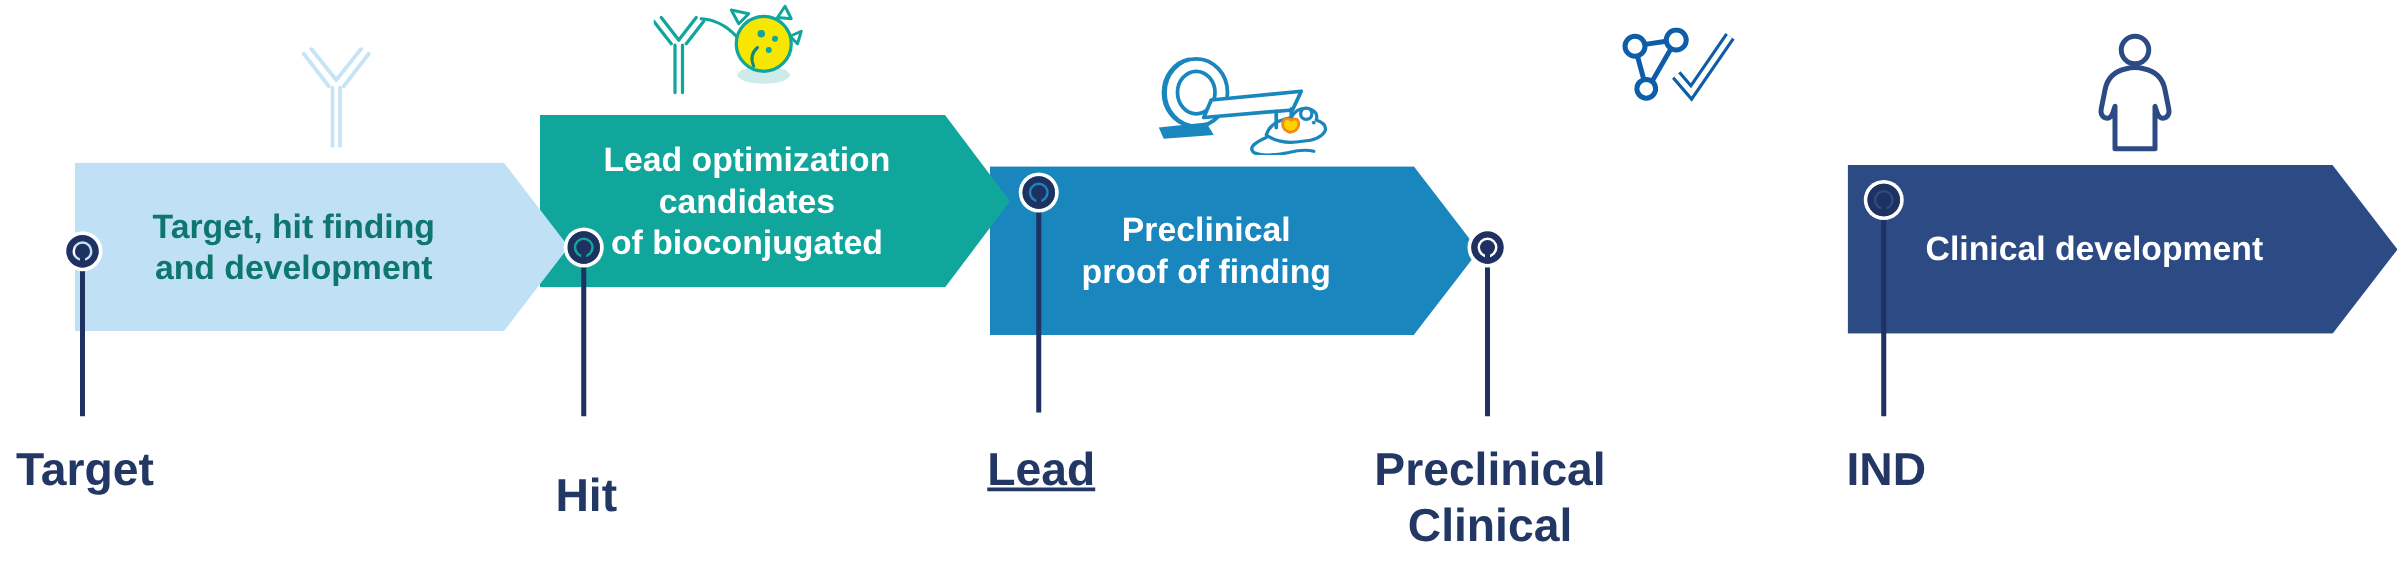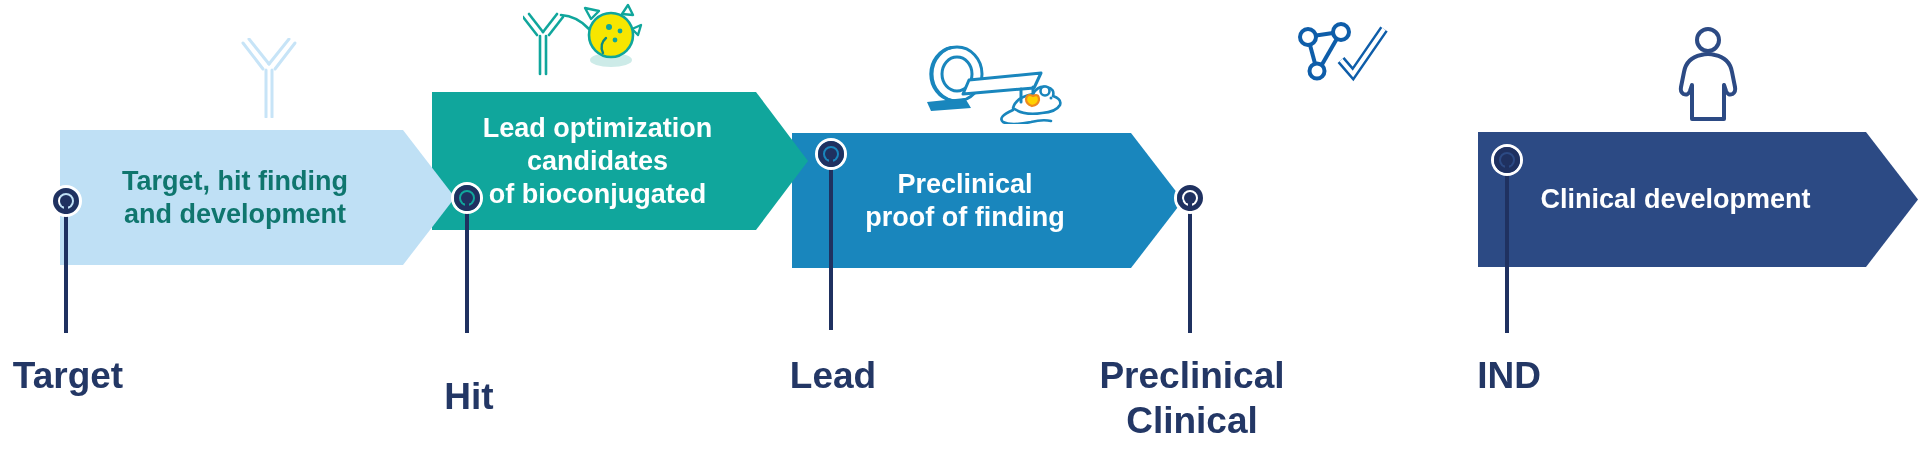--- a/index.html
+++ b/index.html
@@ -44,21 +44,21 @@
     background:var(--navy);border-radius:50%;transform:translate(-50%,-50%);
   }
   .stem{position:absolute;left:-2px;top:0;width:4px;background:var(--navy);}
   #m1 .stem{height:132px;} #m2 .stem{height:135px;} #m3 .stem{height:176px;}
   #m4 .stem{height:135px;} #m5 .stem{height:173px;}
   .ms-label{
     position:absolute;left:2px;transform:translateX(-50%);
     font-weight:700;font-size:37px;line-height:45px;text-align:center;
     color:var(--label);white-space:nowrap;
   }
-  #m1 .ms-label{top:152px;} #m2 .ms-label{top:155px;margin-top:21px;} #m3 .ms-label{top:199px;}
+  #m1 .ms-label{top:152px;} #m2 .ms-label{top:155px;margin-top:21px;} #m3 .ms-label{top:199px;text-decoration:underline;}
   #m4 .ms-label{top:155px;} #m5 .ms-label{top:193px;}
   
   .icon{position:absolute;z-index:6;}
   #i1{left:238px;top:38px;}
   #i2{left:523px;top:2px;}
   #i3{left:923px;top:42px;}
   #i4{left:1296px;top:22px;}
   #i5{left:1676px;top:26px;}
 </style>
 </head>

